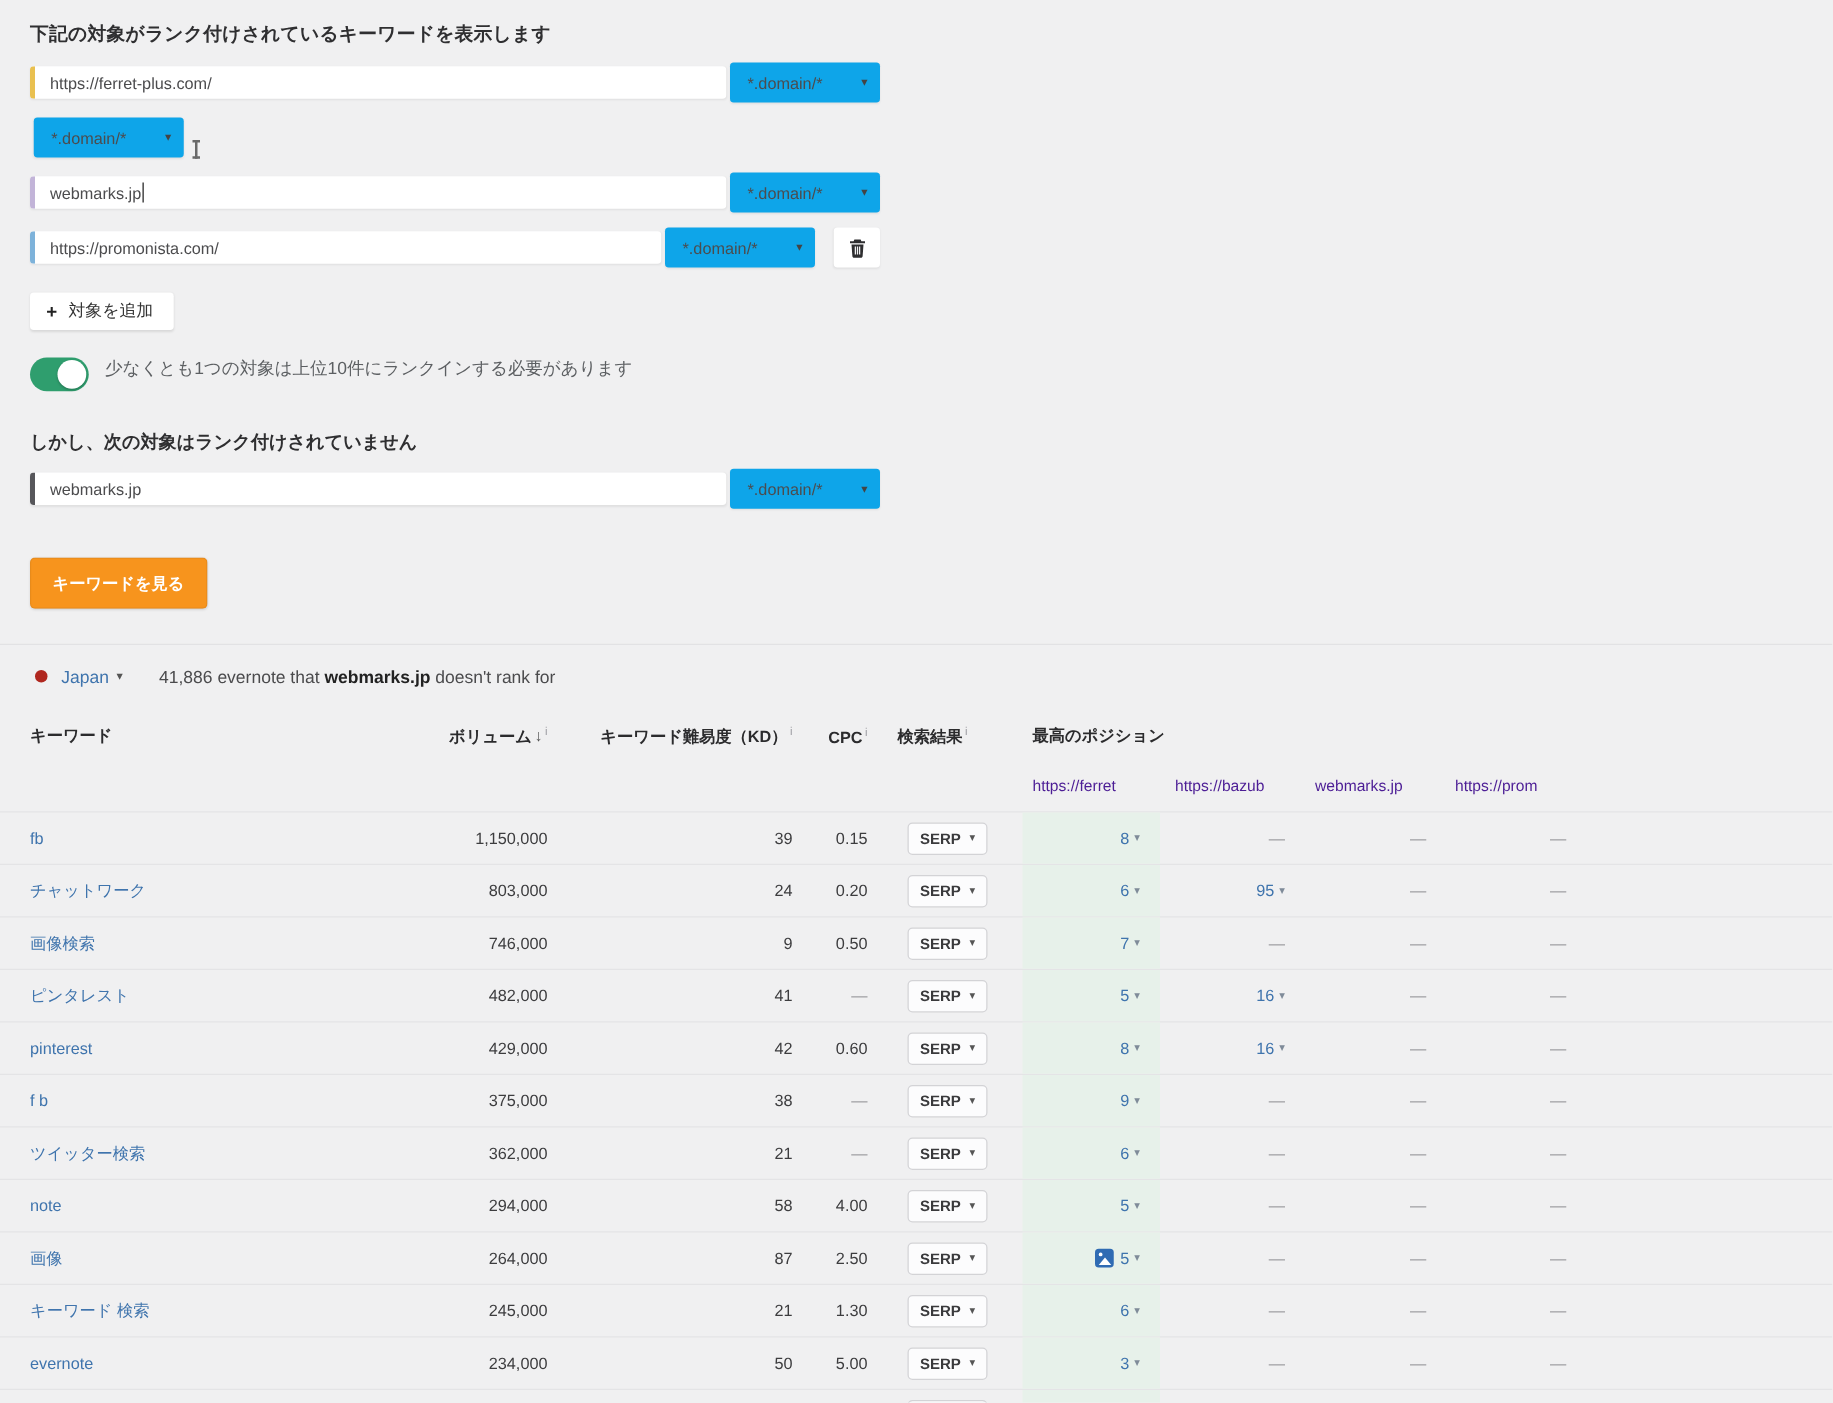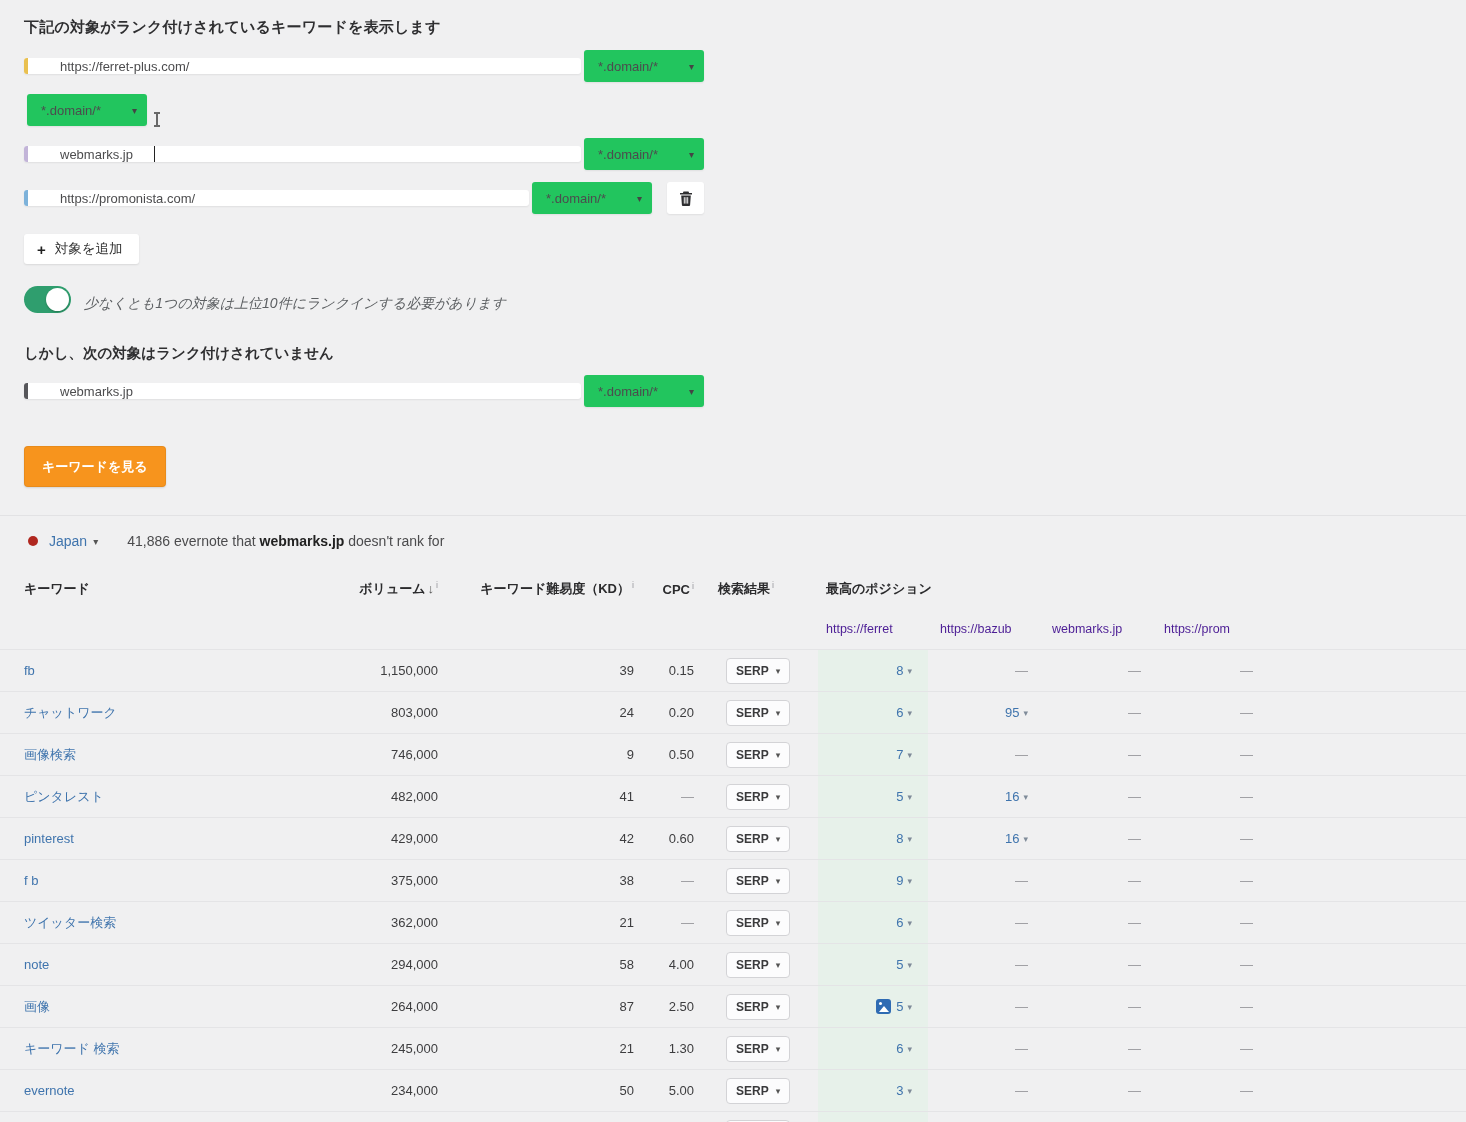--- a/index.html
+++ b/index.html
@@ -12,50 +12,49 @@
     position: relative;
   }
   .page { position:absolute; inset:0; }
 
   
   .form { padding: 18px 0 0 24px; }
   .form-title { font-size: 15px; font-weight: 700; color:#2f2f31; margin-bottom: 13px; letter-spacing:.2px; }
 
   .target-row { display:flex; align-items:center; margin-bottom:12px; width:680px; }
   .t-input {
-    flex:1; height:16px; background:#fff; border-radius:3px;
+    flex:1; height:26px; background:#fff; border-radius:3px;
     display:flex; align-items:center; overflow:hidden;
     box-shadow: 0 1px 2px rgba(0,0,0,.07);
-    gap: 20px;
   }
   .t-bar { width:4px; align-self:stretch; flex:0 0 4px; }
   .t-url { padding-left:12px; font-size:13px; color:#4c4c4e; white-space:nowrap; }
   .text-caret { display:none; width:1px; height:16px; background:#222; margin-left:1px; }
   .t-select {
-    width:120px; height:32px; margin-left:3px; background:#22c55e; border-radius:3px;
+    width:120px; height:32px; margin-left:3px; background:#0ea5e9; border-radius:3px;
     display:flex; align-items:center; justify-content:space-between;
     padding:0 10px 0 14px; font-size:13px; color:#4c4c4e; cursor:pointer;
     box-shadow: 0 1px 2px rgba(0,0,0,.07); flex:0 0 120px;
   }
   .sel-caret { font-size:10px; color:#444; }
   .trash-btn {
     margin-left:15px; width:37px; height:32px; background:#fff; border-radius:3px;
     display:flex; align-items:center; justify-content:center; cursor:pointer;
     box-shadow: 0 1px 2px rgba(0,0,0,.07); border:0; flex:0 0 37px;
   }
 
   .add-target {
     margin-top:8px; display:inline-flex; align-items:center; gap:9px;
     height:30px; padding:0 16px 0 13px; background:#fff; border:0; border-radius:3px;
     box-shadow: 0 1px 2px rgba(0,0,0,.1); font-size:13.5px; color:#333; cursor:pointer;
     font-family:inherit;
   }
   .plus { font-size:15px; font-weight:700; color:#222; }
 
-  .toggle-row { margin-top:22px; display:flex; align-items:flex-end; gap:13px;font-style:italic; }
+  .toggle-row { margin-top:22px; display:flex; align-items:flex-start; gap:13px; }
   .toggle { width:47px; height:27px; border-radius:14px; position:relative; cursor:pointer; }
   .knob { position:absolute; top:2px; right:2px; width:23px; height:23px; border-radius:50%; background:#fff; box-shadow:0 1px 2px rgba(0,0,0,.25); }
   .toggle-label { font-size:14px; color:#5c5f62; }
 
   .unranked-heading { margin-top:31px; font-size:14.5px; font-weight:700; color:#2f2f31; }
   #unranked-list { margin-top:12px; }
 
   .submit-btn {
     margin-top:27px; height:41px; padding:0 17px; border-radius:4px; border:1px solid rgba(0,0,0,.06);
     font-size:13px; font-weight:700; color:#fff; cursor:pointer; font-family:inherit;

